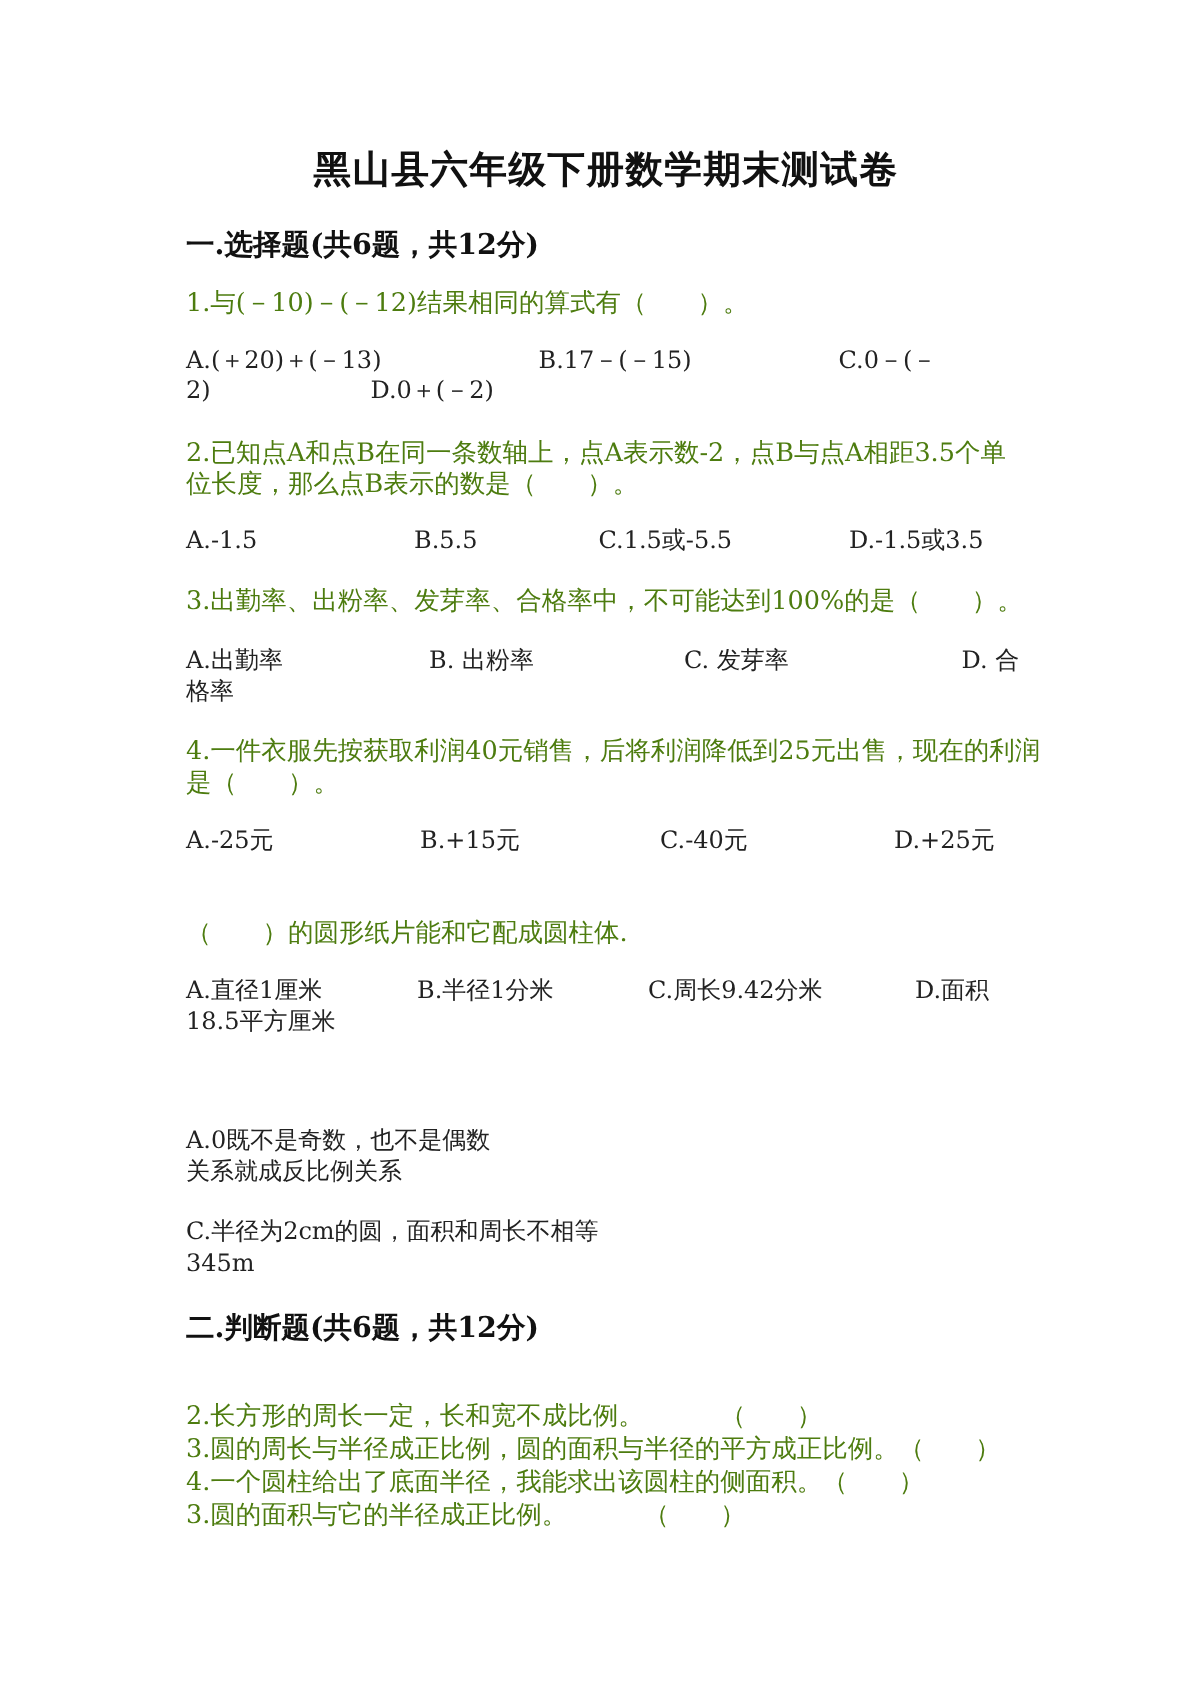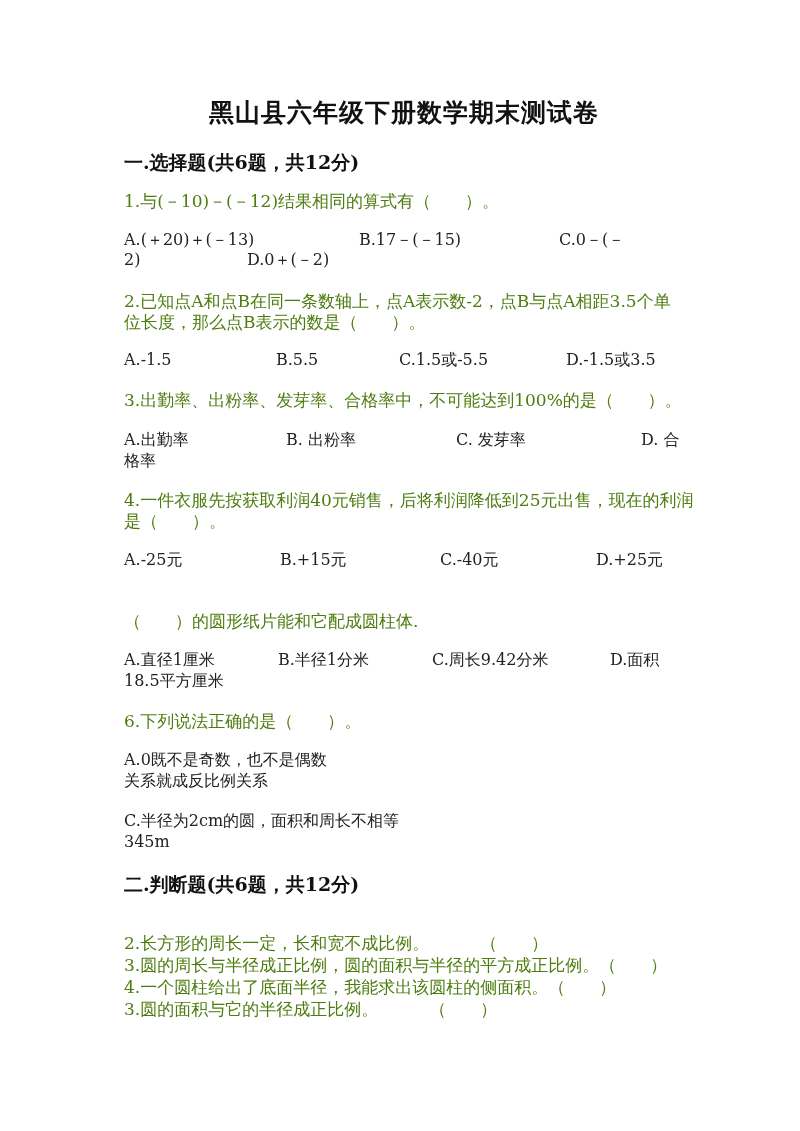--- a/index.html
+++ b/index.html
@@ -49,21 +49,20 @@
   <div class="opt" style="top:550px; left:436px">C.-40元</div>
   <div class="opt" style="top:550px; left:592px">D.+25元</div>
 
   <div class="line" style="top:610px">（　　）的圆形纸片能和它配成圆柱体.</div>
   <div class="opt" style="top:650px; left:120px">A.直径1厘米</div>
   <div class="opt" style="top:650px; left:274px">B.半径1分米</div>
   <div class="opt" style="top:650px; left:428px">C.周长9.42分米</div>
   <div class="opt" style="top:650px; left:606px">D.面积</div>
   <div class="opt" style="top:671px; left:120px">18.5平方厘米</div>
 
-  <div class="line" style="top:710px">6.下列说法正确的是（　　）。</div>
   <div class="opt" style="top:750px; left:120px">A.0既不是奇数，也不是偶数</div>
   <div class="opt" style="top:771px; left:120px">关系就成反比例关系</div>
   <div class="opt" style="top:811px; left:120px">C.半径为2cm的圆，面积和周长不相等</div>
   <div class="opt" style="top:832px; left:120px">345m</div>
 
   <div class="section" style="top:872px">二.判断题(共6题，共12分)</div>
 
   <div class="line" style="top:932px">2.长方形的周长一定，长和宽不成比例。　　　（　　）</div>
   <div class="line" style="top:954px">3.圆的周长与半径成正比例，圆的面积与半径的平方成正比例。（　　）</div>
   <div class="line" style="top:976px">4.一个圆柱给出了底面半径，我能求出该圆柱的侧面积。（　　）</div>

